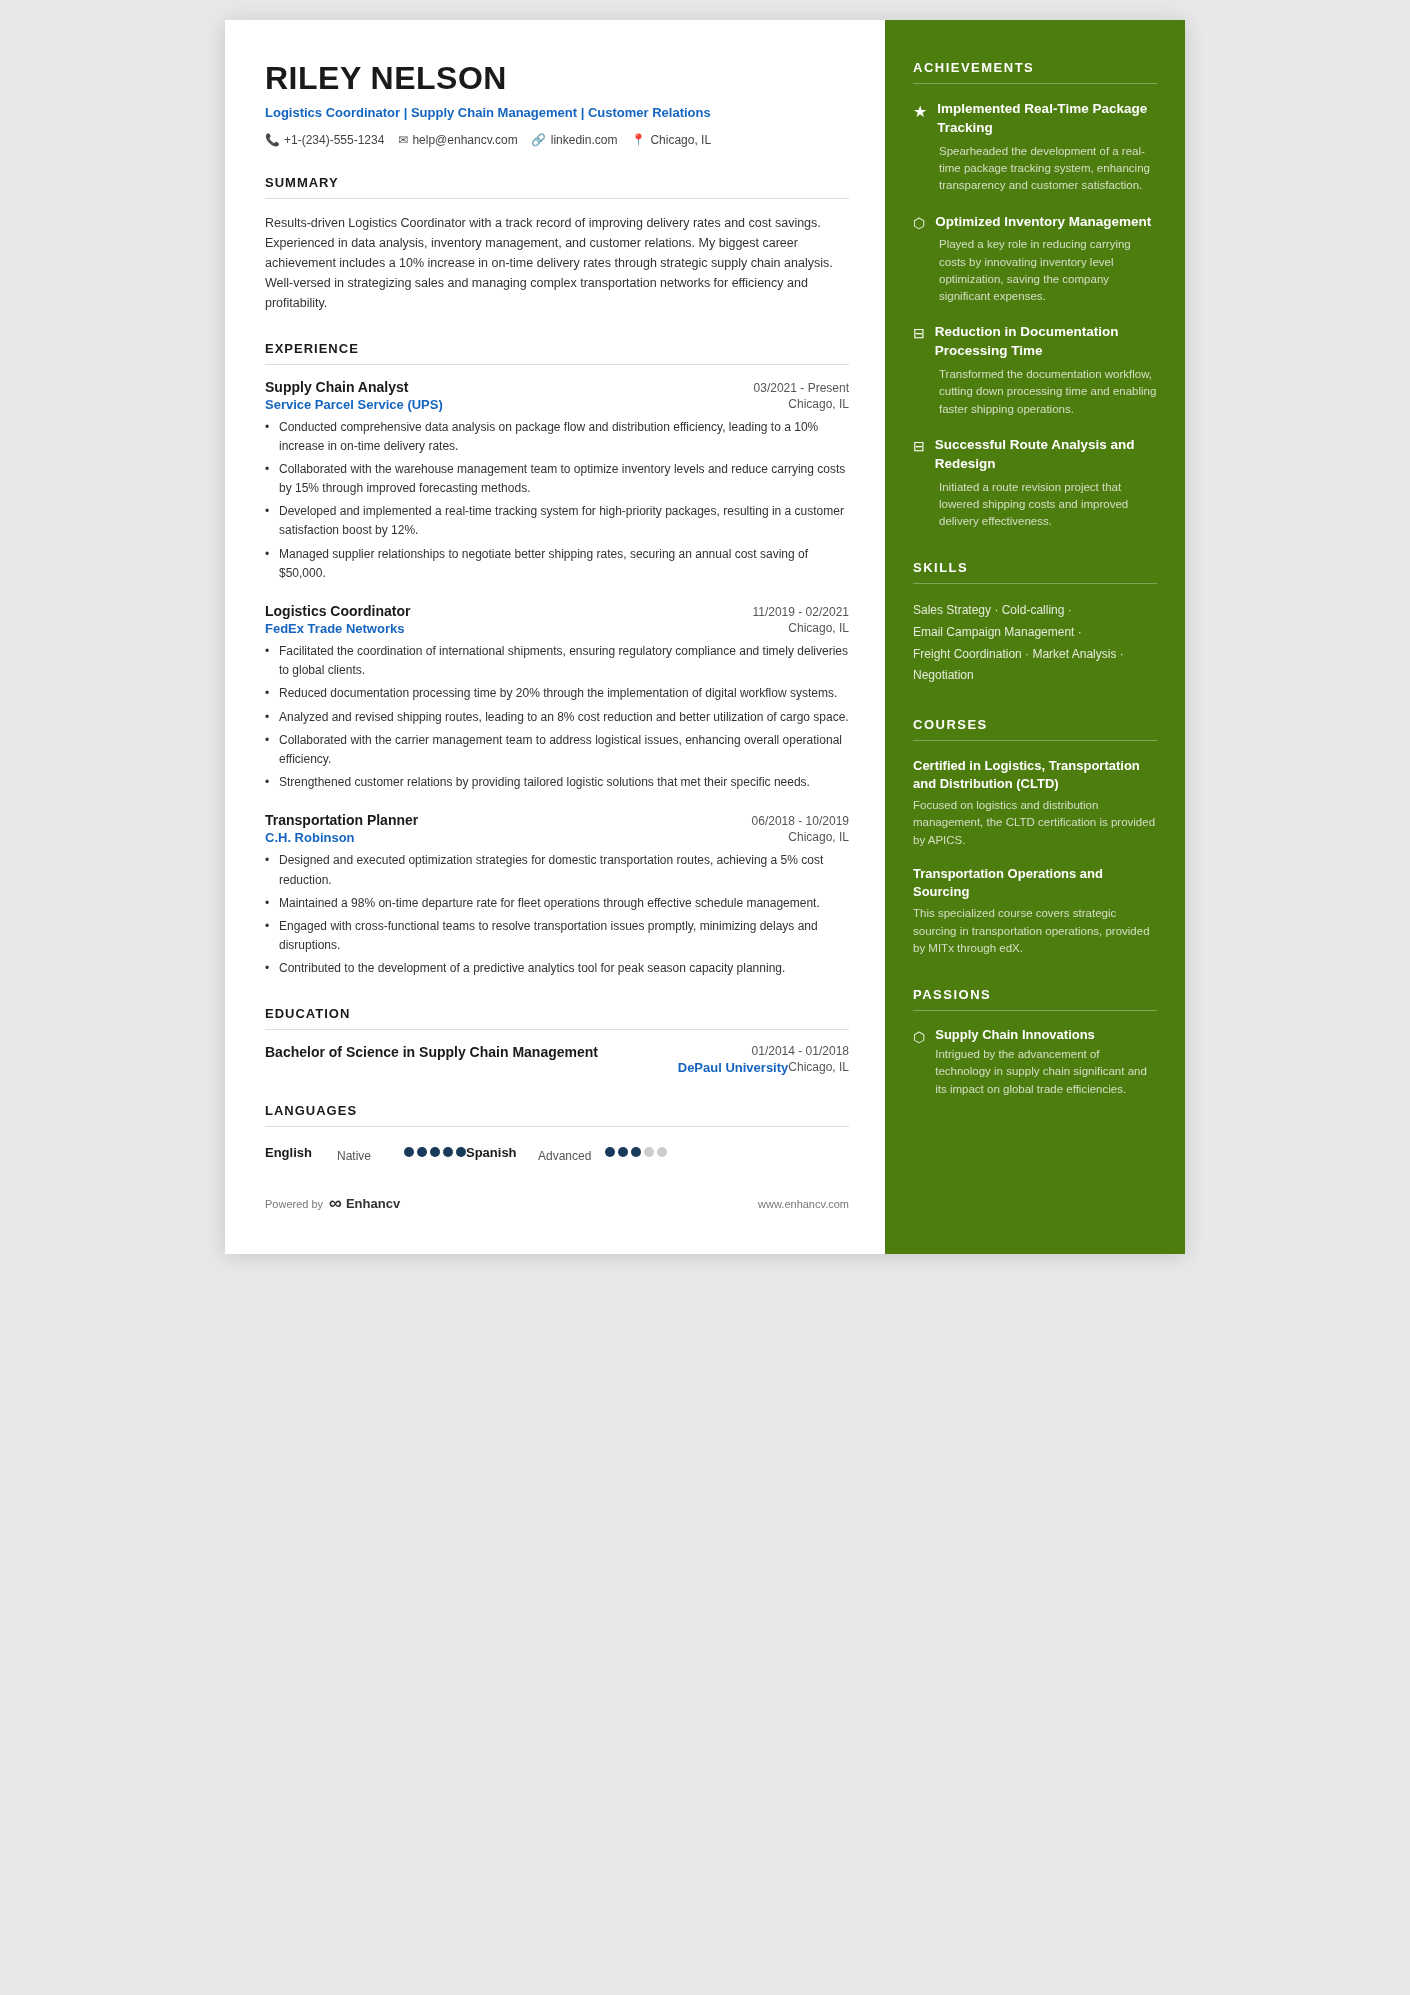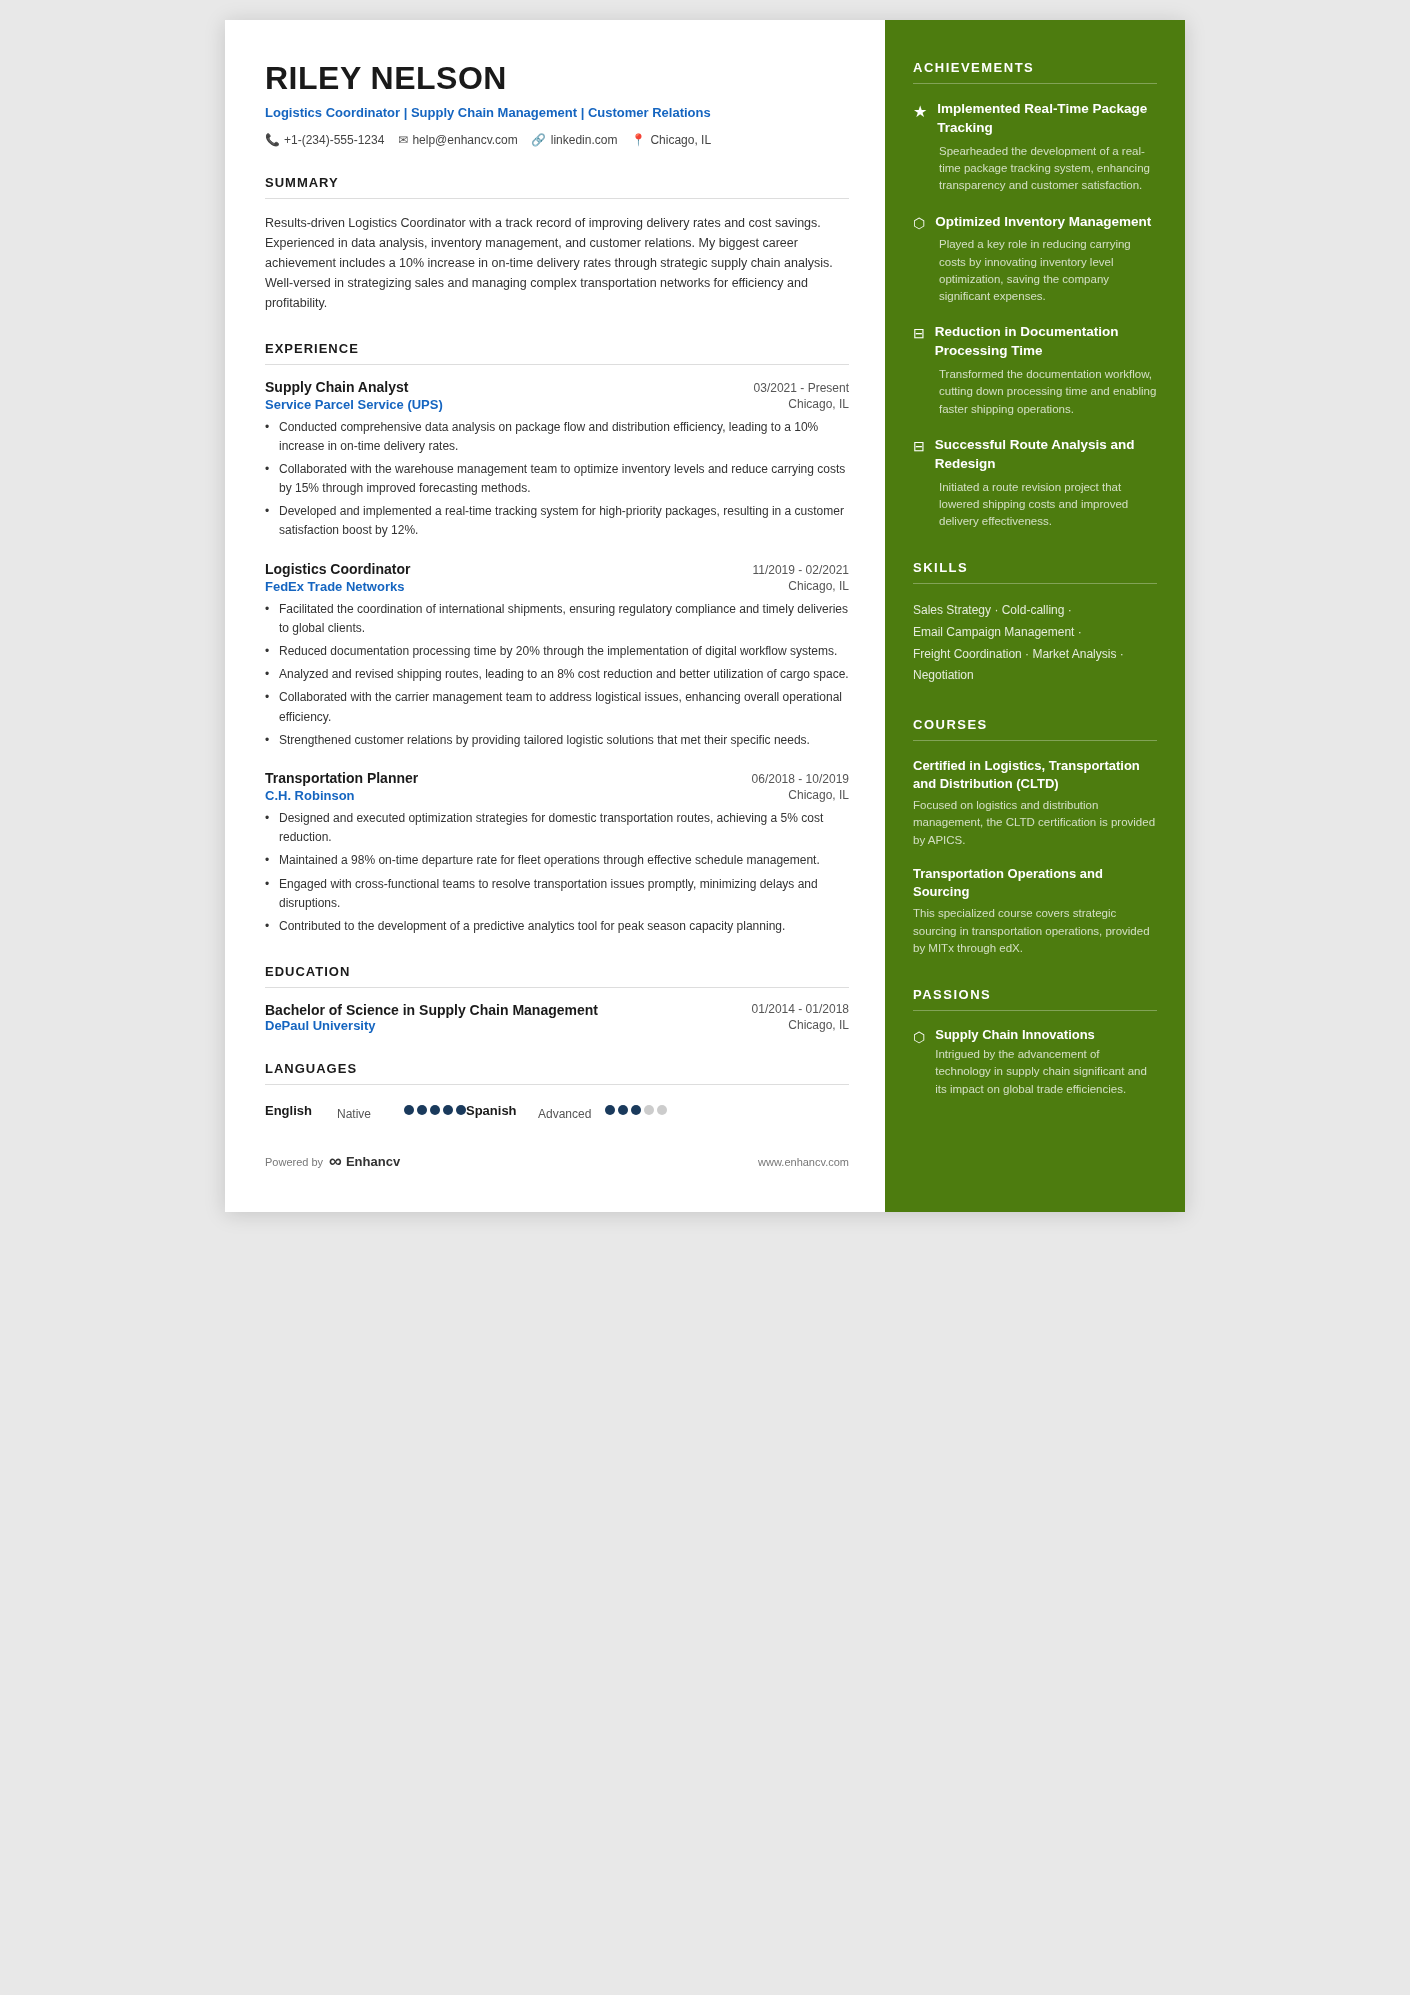--- a/index.html
+++ b/index.html
@@ -351,20 +351,21 @@
           <span class="exp-date">03/2021 - Present</span>
         </div>
         <div class="exp-company-row">
           <span class="exp-company">Service Parcel Service (UPS)</span>
           <span class="exp-location">Chicago, IL</span>
         </div>
         <ul class="exp-bullets">
           <li>Conducted comprehensive data analysis on package flow and distribution efficiency, leading to a 10% increase in on-time delivery rates.</li>
           <li>Collaborated with the warehouse management team to optimize inventory levels and reduce carrying costs by 15% through improved forecasting methods.</li>
           <li>Developed and implemented a real-time tracking system for high-priority packages, resulting in a customer satisfaction boost by 12%.</li>
+          <li>Managed supplier relationships to negotiate better shipping rates, securing an annual cost saving of $50,000.</li>
         </ul>
       </div>
 
       <div class="exp-entry">
         <div class="exp-header">
           <span class="exp-title">Logistics Coordinator</span>
           <span class="exp-date">11/2019 - 02/2021</span>
         </div>
         <div class="exp-company-row">
           <span class="exp-company">FedEx Trade Networks</span>
@@ -398,21 +399,21 @@
     </div>
 
     <div class="section">
       <div class="section-title">EDUCATION</div>
       <hr class="section-divider">
       <div class="edu-entry">
         <div class="edu-header">
           <span class="edu-degree">Bachelor of Science in Supply Chain Management</span>
           <span class="edu-date">01/2014 - 01/2018</span>
         </div>
-        <div style="display:flex;justify-content:space-between;">
+        <div style="display:flex;justify-content:flex-end;">
           <span class="edu-school">DePaul University</span>
           <span class="edu-loc">Chicago, IL</span>
         </div>
       </div>
     </div>
 
     <div class="section">
       <div class="section-title">LANGUAGES</div>
       <hr class="section-divider">
       <div class="lang-row">

